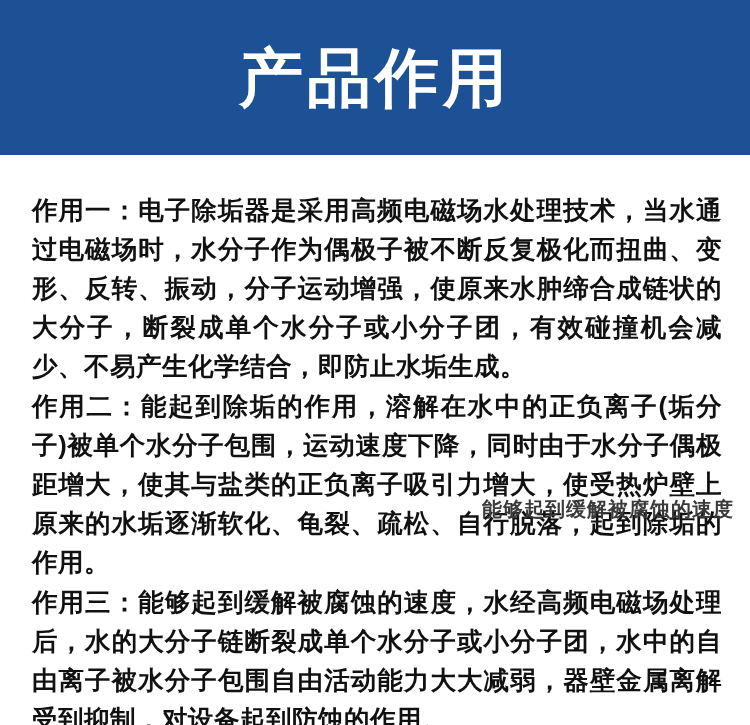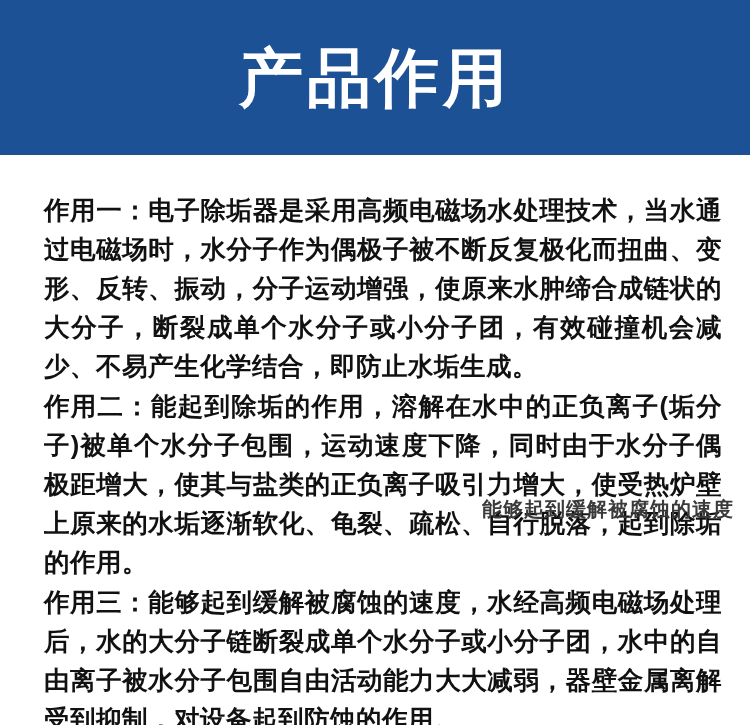--- a/index.html
+++ b/index.html
@@ -42,21 +42,21 @@
     box-sizing: border-box;
   }
   .para {
     font-size: 25.5px;
     line-height: 39px;
     color: #111111;
     font-weight: bold;
     letter-spacing: 0.5px;
     text-align: justify;
     text-justify: inter-ideograph;
-    margin: 0 0 1px 16px;
+    margin: 0 0 1px 4px;
     font-family: "Liberation Sans", sans-serif;
   }
   .footer {
     position: absolute;
     right: 16px;
     bottom: 4px;
     font-size: 20px;
     font-weight: bold;
     color: #3a3a3a;
     letter-spacing: 1px;

